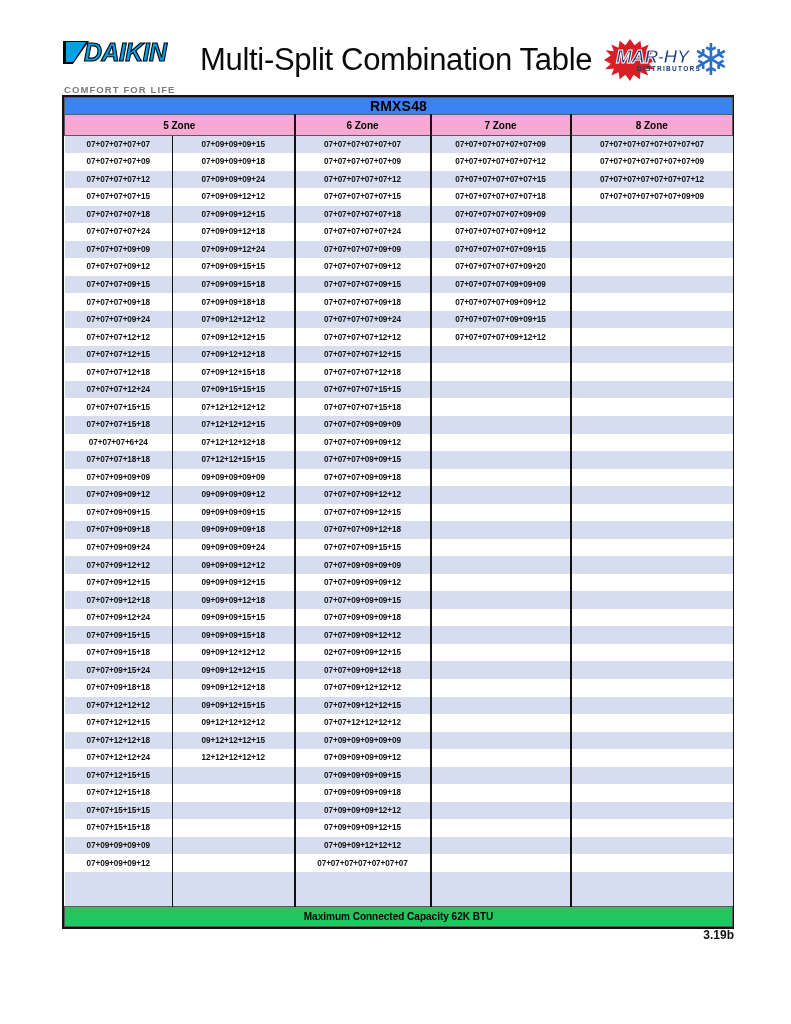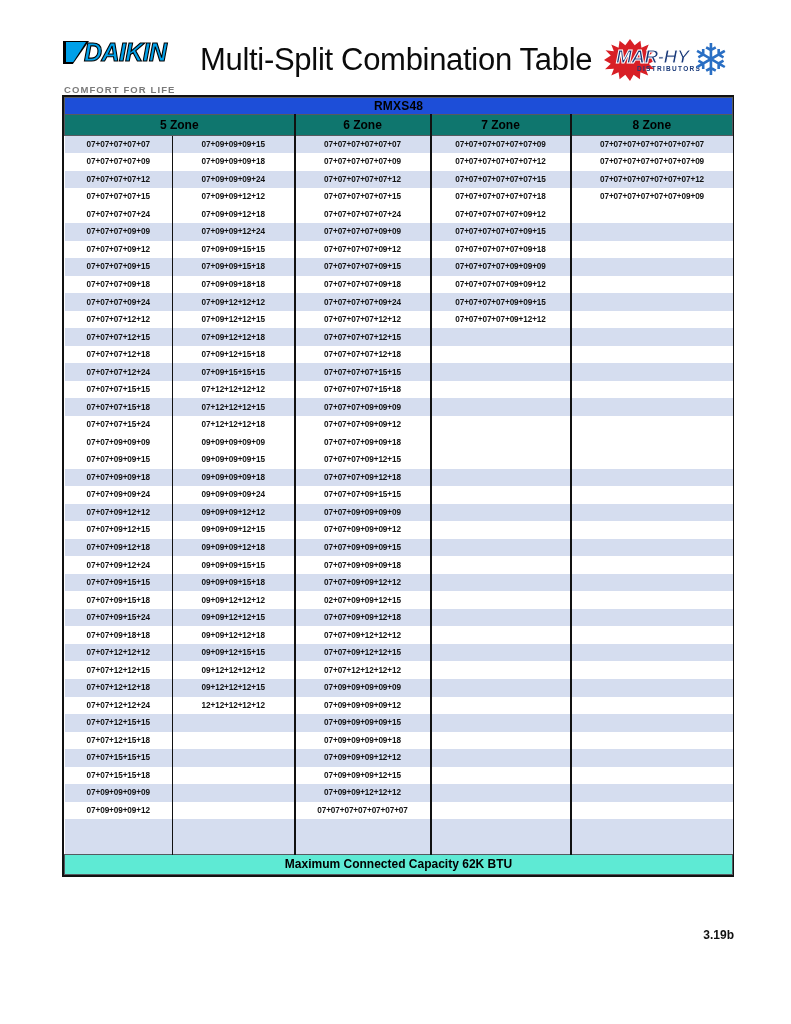--- a/index.html
+++ b/index.html
@@ -132,35 +132,35 @@
   }
   table.combo td, table.combo th {
     border: 1px solid #555a60;
     padding: 0;
     margin: 0;
     text-align: center;
     vertical-align: middle;
     font-family: "Liberation Sans", sans-serif;
   }
   .model-row td {
-    background: #1d4ed8;
+    background: #3b82f6;
     height: 17px;
-    font-size: 12px;
+    font-size: 14px;
     font-weight: bold;
     color: #000;
     letter-spacing: 0.2px;
     border-left: 2px solid #111;
     border-right: 2px solid #111;
     border-top: 2px solid #111;
     border-bottom: 1px solid #111;
   }
   .zone-row td {
-    background: #0f766e;
+    background: #f9a8d4;
     height: 21px;
-    font-size: 12px;
+    font-size: 10px;
     font-weight: bold;
     color: #000;
     border: 1px solid #111;
     border-left-width: 2px;
     border-right-width: 2px;
   }
   tbody tr.data-row td {
     height: 17.54px;
     font-size: 8.2px;
     font-weight: bold;
@@ -174,23 +174,23 @@
     overflow: hidden;
   }
   tbody tr.data-row td.shade { background: #d5ddef; }
   tbody tr.data-row td.plain { background: #ffffff; }
 
   
   td.sep-right { border-right: 2px solid #111 !important; }
   td.thin-right { border-right: 1px solid #111 !important; }
 
   .footer-row td {
-    background: #5eead4;
+    background: #22c55e;
     height: 20px;
-    font-size: 12px;
+    font-size: 10px;
     font-weight: bold;
     color: #000;
     border: 2px solid #111;
   }
 
   .page-ref {
     position: absolute;
     right: 57px;
     top: 928px;
     font-size: 12px;
@@ -266,38 +266,45 @@
             <td class="shade">07+07+07+07+07+07+07+12</td>
           </tr>
           <tr class="data-row">
             <td class="plain thin-right">07+07+07+07+15</td>
             <td class="plain sep-right">07+09+09+12+12</td>
             <td class="plain sep-right">07+07+07+07+07+15</td>
             <td class="plain sep-right">07+07+07+07+07+07+18</td>
             <td class="plain">07+07+07+07+07+07+09+09</td>
           </tr>
           <tr class="data-row">
+            <td class="shade thin-right">07+07+07+07+18</td>
+            <td class="shade sep-right">07+09+09+12+15</td>
+            <td class="shade sep-right">07+07+07+07+07+18</td>
+            <td class="shade sep-right">07+07+07+07+07+09+09</td>
+            <td class="shade"></td>
+          </tr>
+          <tr class="data-row">
             <td class="plain thin-right">07+07+07+07+24</td>
             <td class="plain sep-right">07+09+09+12+18</td>
             <td class="plain sep-right">07+07+07+07+07+24</td>
             <td class="plain sep-right">07+07+07+07+07+09+12</td>
             <td class="plain"></td>
           </tr>
           <tr class="data-row">
             <td class="shade thin-right">07+07+07+09+09</td>
             <td class="shade sep-right">07+09+09+12+24</td>
             <td class="shade sep-right">07+07+07+07+09+09</td>
             <td class="shade sep-right">07+07+07+07+07+09+15</td>
             <td class="shade"></td>
           </tr>
           <tr class="data-row">
             <td class="plain thin-right">07+07+07+09+12</td>
             <td class="plain sep-right">07+09+09+15+15</td>
             <td class="plain sep-right">07+07+07+07+09+12</td>
-            <td class="plain sep-right">07+07+07+07+07+09+18</td>
+            <td class="plain sep-right">07+07+07+07+07+09+20</td>
             <td class="plain"></td>
           </tr>
           <tr class="data-row">
             <td class="shade thin-right">07+07+07+09+15</td>
             <td class="shade sep-right">07+09+09+15+18</td>
             <td class="shade sep-right">07+07+07+07+09+15</td>
             <td class="shade sep-right">07+07+07+07+09+09+09</td>
             <td class="shade"></td>
           </tr>
           <tr class="data-row">
@@ -350,32 +357,46 @@
             <td class="plain"></td>
           </tr>
           <tr class="data-row">
             <td class="shade thin-right">07+07+07+15+18</td>
             <td class="shade sep-right">07+12+12+12+15</td>
             <td class="shade sep-right">07+07+07+09+09+09</td>
             <td class="shade sep-right"></td>
             <td class="shade"></td>
           </tr>
           <tr class="data-row">
-            <td class="plain thin-right">07+07+07+15+24</td>
+            <td class="plain thin-right">07+07+07+6+24</td>
             <td class="plain sep-right">07+12+12+12+18</td>
             <td class="plain sep-right">07+07+07+09+09+12</td>
             <td class="plain sep-right"></td>
             <td class="plain"></td>
+          </tr>
+          <tr class="data-row">
+            <td class="shade thin-right">07+07+07+18+18</td>
+            <td class="shade sep-right">07+12+12+15+15</td>
+            <td class="shade sep-right">07+07+07+09+09+15</td>
+            <td class="shade sep-right"></td>
+            <td class="shade"></td>
           </tr>
           <tr class="data-row">
             <td class="plain thin-right">07+07+09+09+09</td>
             <td class="plain sep-right">09+09+09+09+09</td>
             <td class="plain sep-right">07+07+07+09+09+18</td>
             <td class="plain sep-right"></td>
             <td class="plain"></td>
+          </tr>
+          <tr class="data-row">
+            <td class="shade thin-right">07+07+09+09+12</td>
+            <td class="shade sep-right">09+09+09+09+12</td>
+            <td class="shade sep-right">07+07+07+09+12+12</td>
+            <td class="shade sep-right"></td>
+            <td class="shade"></td>
           </tr>
           <tr class="data-row">
             <td class="plain thin-right">07+07+09+09+15</td>
             <td class="plain sep-right">09+09+09+09+15</td>
             <td class="plain sep-right">07+07+07+09+12+15</td>
             <td class="plain sep-right"></td>
             <td class="plain"></td>
           </tr>
           <tr class="data-row">
             <td class="shade thin-right">07+07+09+09+18</td>

